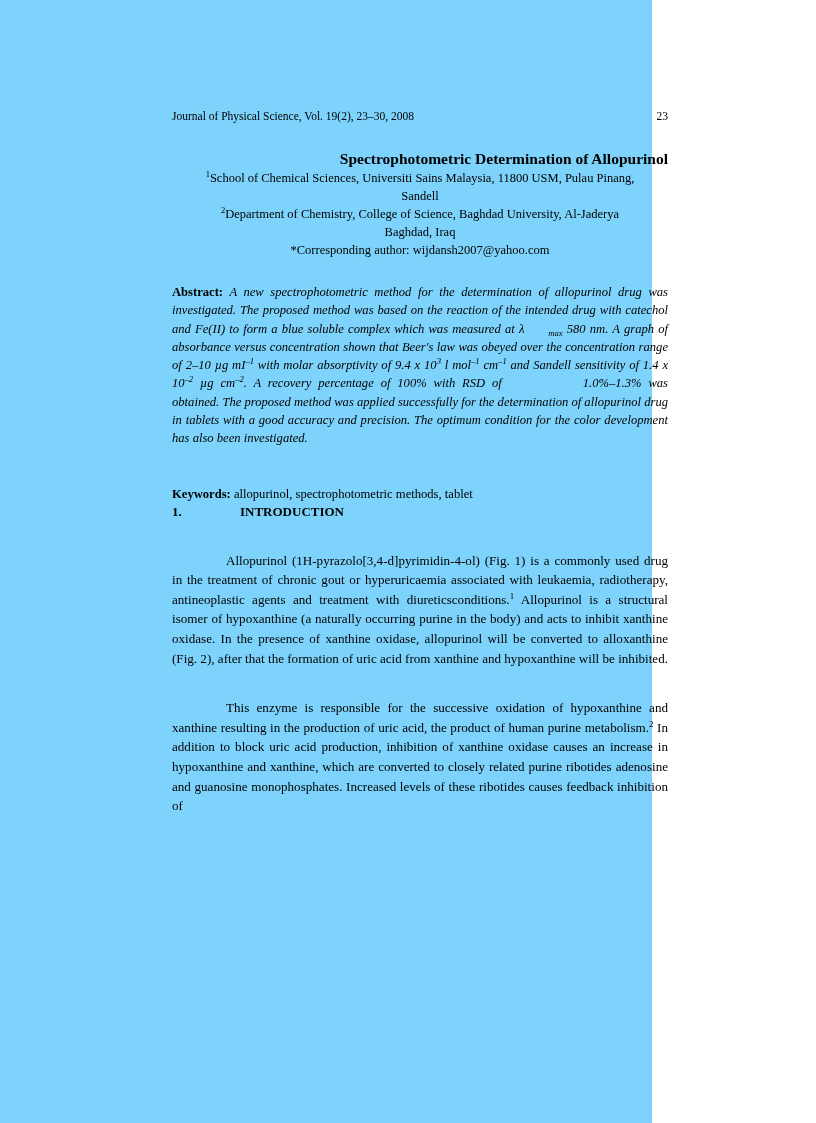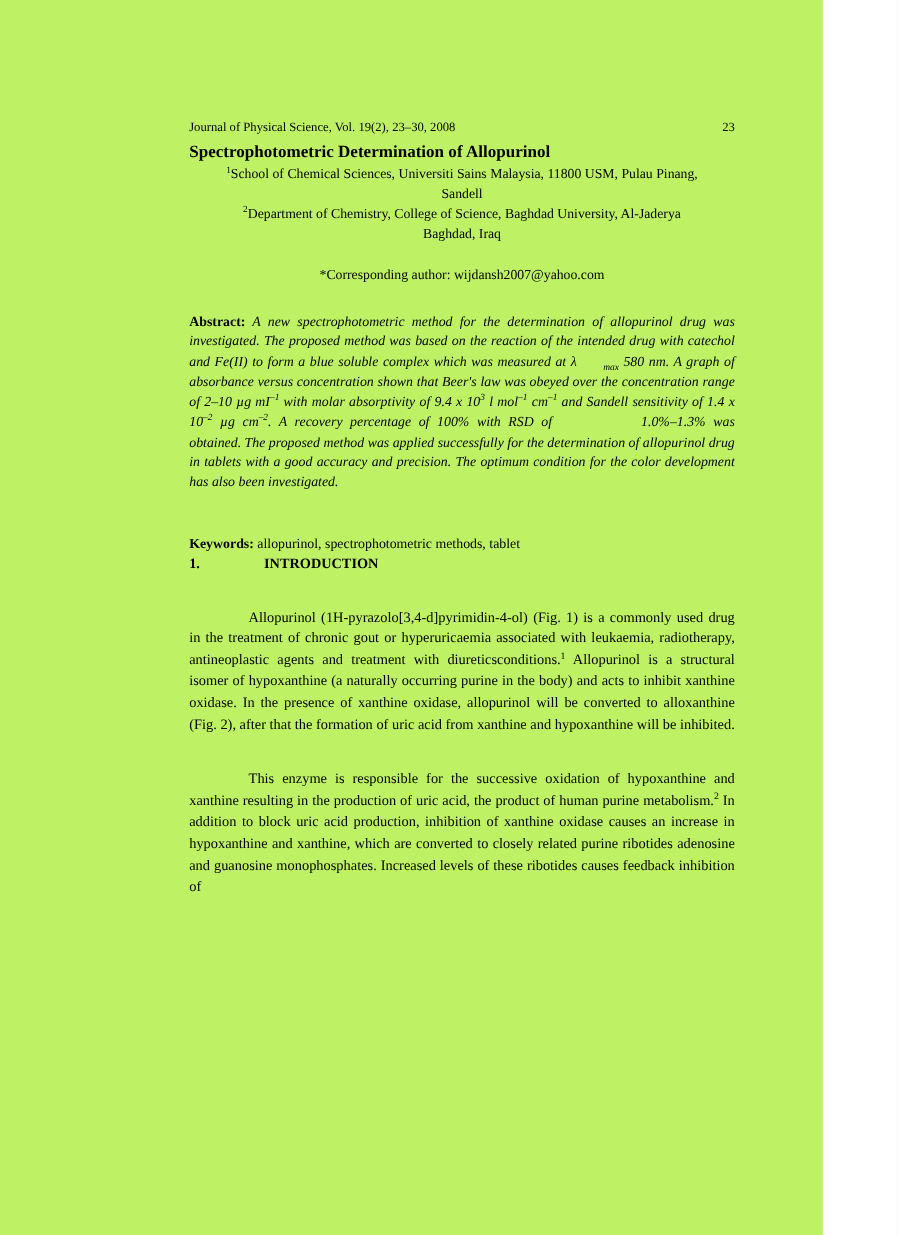--- a/index.html
+++ b/index.html
@@ -12,23 +12,23 @@
     height: 1123px;
     font-family: "Liberation Serif", "DejaVu Serif", serif;
     color: #000000;
     position: relative;
     overflow: hidden;
   }
   .page {
     position: absolute;
     left: 0;
     top: 0;
-    width: 748px;
+    width: 652px;
     height: 1123px;
-    background: #bef264;
+    background: #7dd3fc;
   }
   .content {
     position: absolute;
     left: 172px;
     top: 109px;
     width: 496px;
   }
 
   
   .runhead {
@@ -36,22 +36,22 @@
     justify-content: space-between;
     align-items: baseline;
     font-size: 11.5px;
     line-height: 14px;
   }
   .runhead-left { white-space: nowrap; }
   .runhead-right { white-space: nowrap; }
 
   
   .title {
-    margin-top: 6px;
-    text-align: left;
+    margin-top: 26px;
+    text-align: right;
     font-size: 15.5px;
     font-weight: bold;
     line-height: 20px;
   }
   .title-line { display: block; }
 
   
   .authors {
     margin-top: 24px;
     text-align: center;
@@ -63,21 +63,20 @@
   
   .affils {
     text-align: center;
     font-size: 12.5px;
     line-height: 18px;
   }
   .affil-line { display: block; }
 
   
   .corresponding {
-    margin-top: 20px;
     text-align: center;
     font-size: 12.5px;
     line-height: 18px;
   }
 
   
   .abstract {
     margin-top: 24px;
     text-align: justify;
     text-justify: inter-word;

